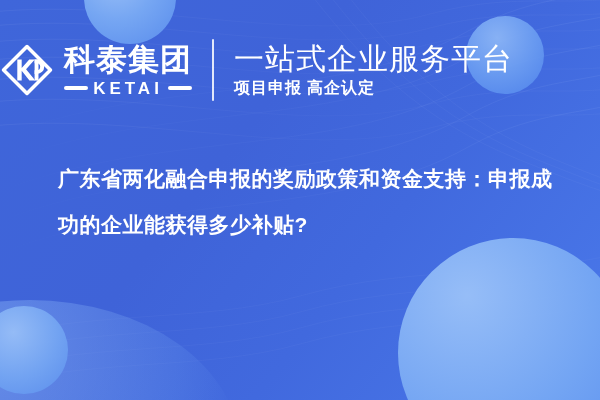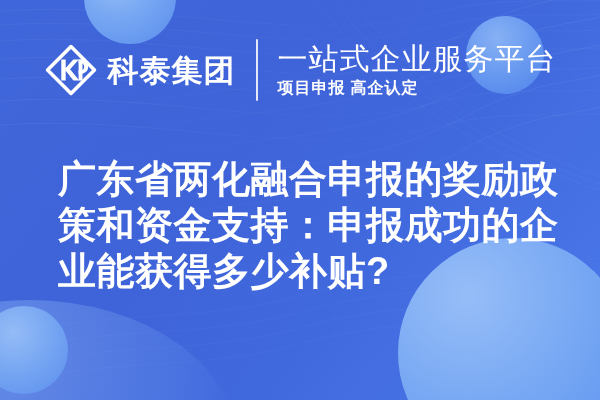--- a/index.html
+++ b/index.html
@@ -62,21 +62,20 @@
     opacity: .55;
   }
 
   
   .header {
     position: absolute;
     left: 0; top: 0;
     width: 600px; height: 140px;
     display: flex;
     align-items: center;
-    justify-content: center;
     gap: 0;
   }
   .brand {
     display: flex;
     align-items: center;
     gap: 10px;
   }
   .logo-mark { width: 54px; height: 54px; display: block; }
   .logo-words { display: flex; flex-direction: column; align-items: stretch; }
   .logo-cn {
@@ -138,21 +137,21 @@
 
   
   .title-block {
     position: absolute;
     left: 58px;
     top: 156px;
     width: 505px;
   }
   .title-text {
     margin: 0;
-    font-size: 38px;
+    font-size: 21px;
     line-height: 46px;
     font-weight: 700;
     color: #ffffff;
     letter-spacing: 0.5px;
     font-family: "Liberation Sans", "DejaVu Sans", sans-serif;
     word-break: break-all;
   }
 </style>
 </head>
 <body>
@@ -217,20 +216,25 @@
 
           <path d="M20.5 19.5 h5.2 v10.2 l9.0 -10.2 h6.6 l-10.4 11.6 10.9 13.4 h-6.9 l-9.2 -11.6 v11.6 h-5.2 z"></path>
 
           <path d="M41.0 19.5 h4.6 v25.0 h-4.6 z"></path>
           <path d="M41.0 19.5 h2.8 a8.6 8.6 0 0 1 0 17.2 h-2.8 v-4.4 h2.4 a4.2 4.2 0 0 0 0 -8.4 h-2.4 z"></path>
         </g>
       </svg>
 
       <div class="logo-words">
         <div class="logo-cn">科泰集团</div>
+        <div class="logo-en-row">
+          <span class="logo-rule"></span>
+          <span class="logo-en">KETAI</span>
+          <span class="logo-rule"></span>
+        </div>
       </div>
     </div>
 
     <div class="divider"></div>
 
     <div class="tagline">
       <div class="tagline-main">一站式企业服务平台</div>
       <div class="tagline-sub">项目申报 高企认定</div>
     </div>
 

